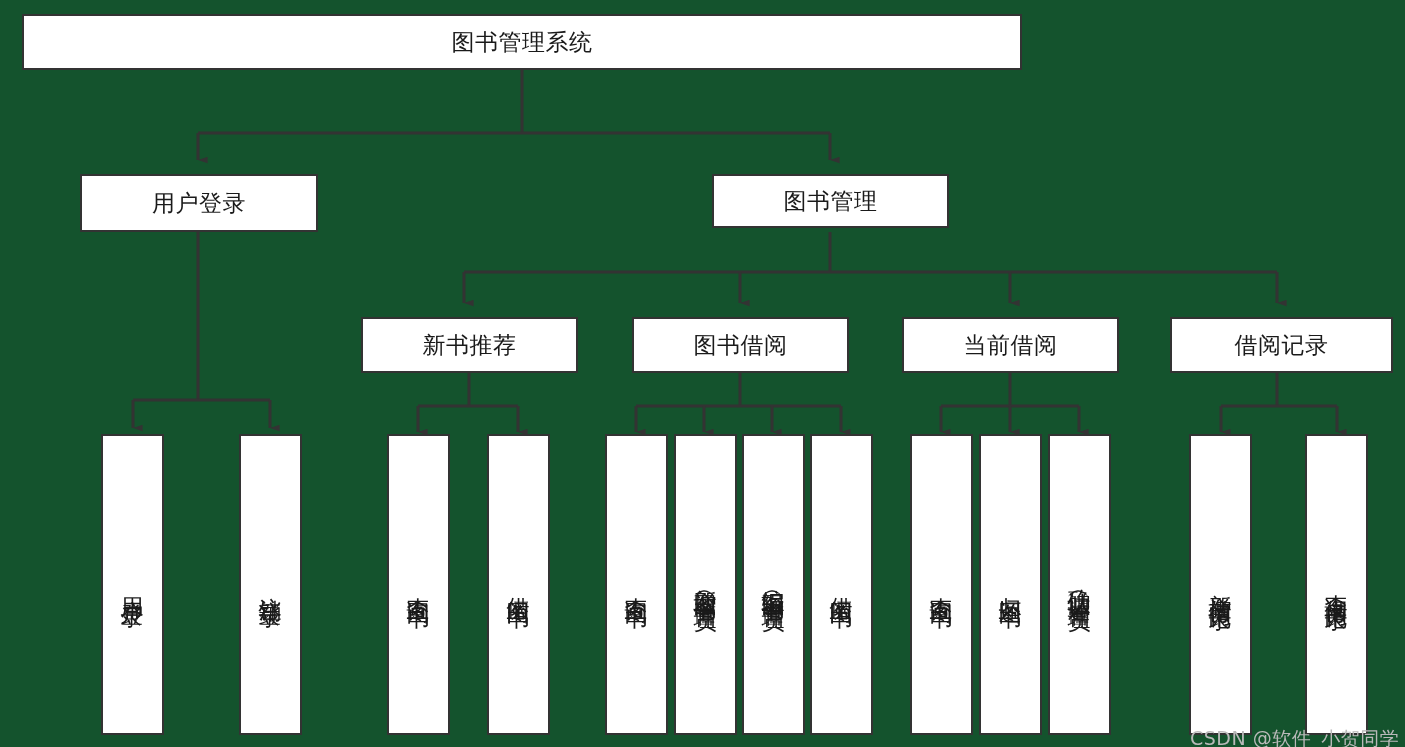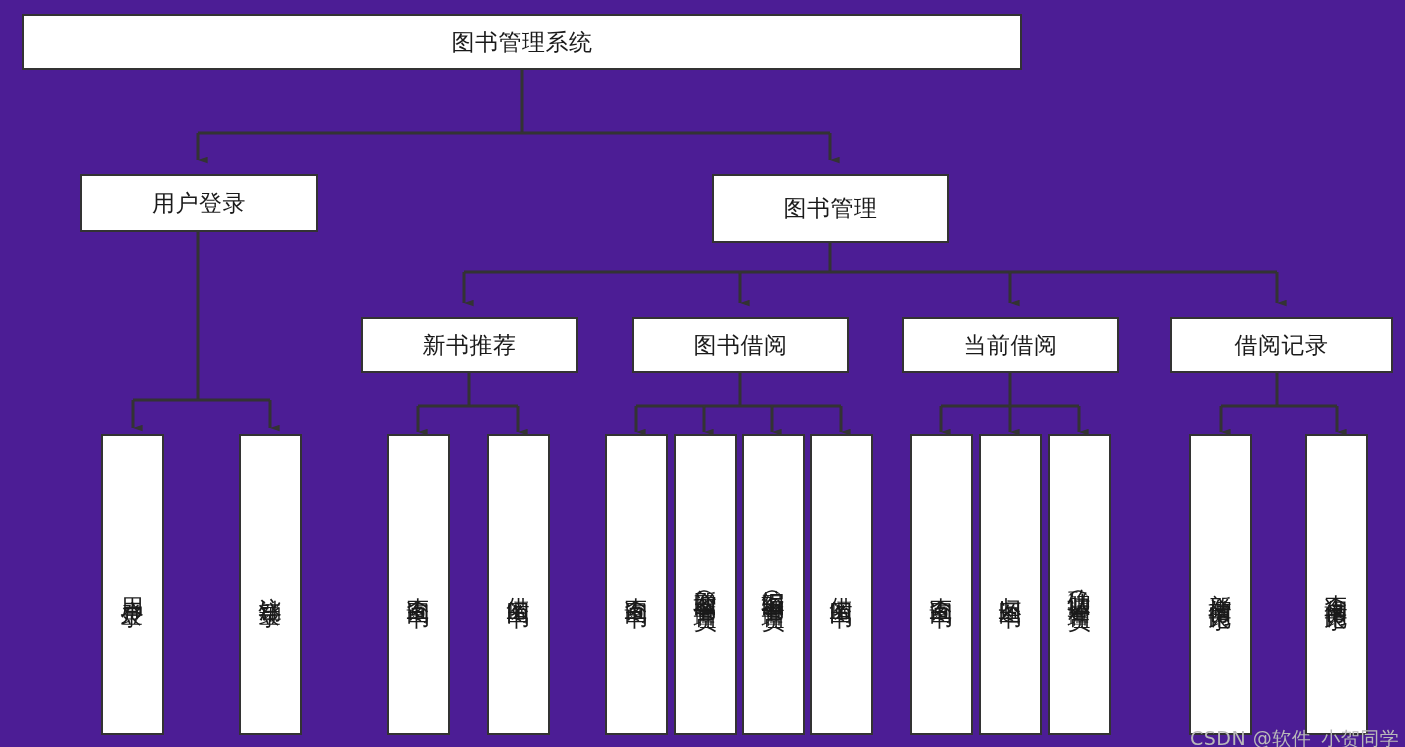--- a/index.html
+++ b/index.html
@@ -7,21 +7,21 @@
     padding: 0;
     background: #ffffff;
   }
   body {
     font-family: "DejaVu Sans", "Liberation Sans", sans-serif;
   }
   #canvas {
     position: relative;
     width: 1405px;
     height: 747px;
-    background: #4c1d95;
+    background: #14532d;
     overflow: hidden;
   }
   .node {
     position: absolute;
     box-sizing: border-box;
     border: 2px solid #333333;
     background: #ffffff;
     display: flex;
     align-items: center;
     justify-content: center;
@@ -121,21 +121,21 @@
     </g>
   </svg>
 
   <div class="node node-h" style="left:22px; top:14px; width:1000px; height:56px;">
     <span>图书管理系统</span>
   </div>
 
   <div class="node node-h" style="left:80px; top:174px; width:238px; height:58px;">
     <span>用户登录</span>
   </div>
-  <div class="node node-h" style="left:712px; top:174px; width:237px; height:69px;">
+  <div class="node node-h" style="left:712px; top:174px; width:237px; height:54px;">
     <span>图书管理</span>
   </div>
 
   <div class="node node-h" style="left:361px; top:317px; width:217px; height:56px;text-align:right;">
     <span>新书推荐</span>
   </div>
   <div class="node node-h" style="left:902px; top:317px; width:217px; height:56px;">
     <span>当前借阅</span>
   </div>
   <div class="node node-h" style="left:632px; top:317px; width:217px; height:56px;">

